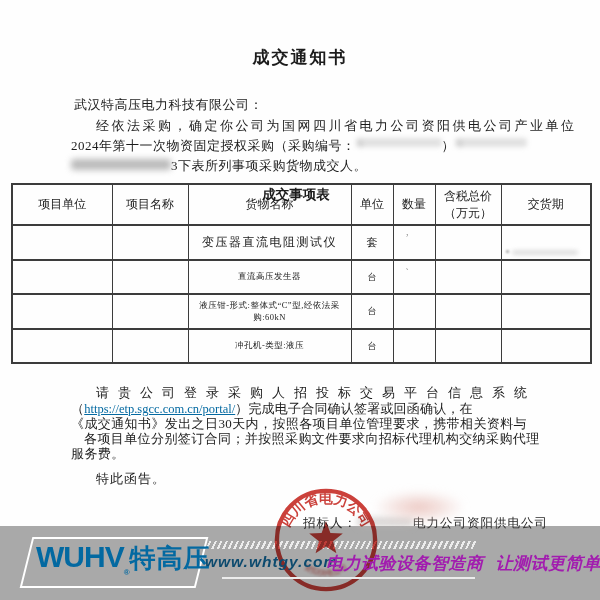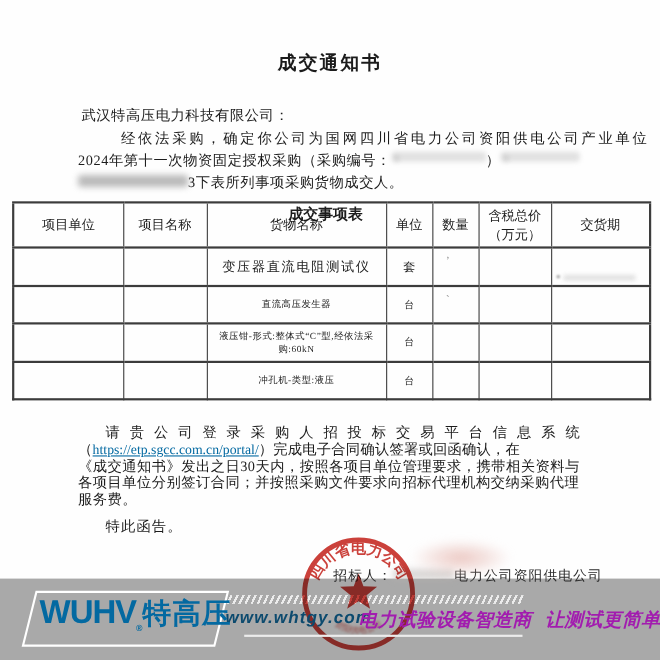--- a/index.html
+++ b/index.html
@@ -5,30 +5,30 @@
   html,body{margin:0;padding:0;}
   body{width:600px;height:600px;overflow:hidden;background:#fff;
        font-family:"Liberation Serif","DejaVu Serif",serif;color:#1c1c1c;}
   .page{position:relative;width:600px;height:600px;background:#fefefe;overflow:hidden;}
 
   
   .doc-title{position:absolute;top:46px;left:0;width:600px;text-align:center;
              font-size:17px;font-weight:bold;letter-spacing:2px;}
   .line{position:absolute;font-size:13px;white-space:nowrap;}
   .greeting{top:96px;left:74px;letter-spacing:.5px;font-family:Liberation Mono, monospace;}
-  .p1l1{top:117px;left:96px;letter-spacing:2.5px;margin-left:14px;}
+  .p1l1{top:117px;left:96px;letter-spacing:2.5px;}
   .p1l2{top:137px;left:71px;letter-spacing:.5px;}
   .p1l3{top:157px;left:71px;letter-spacing:.5px;}
   .table-title{position:absolute;top:167px;left:0;width:592px;text-align:center;
                font-size:13.5px;font-weight:bold;margin-top:19px;}
 
   .p2l1{top:384px;left:96px;letter-spacing:9px;}
   .p2l2{top:400px;left:71px;letter-spacing:.2px;}
   .p2l3{top:415px;left:71px;letter-spacing:.4px;}
-  .p2l4{top:430px;left:71px;letter-spacing:.4px;}
+  .p2l4{top:430px;left:84px;letter-spacing:.4px;}
   .p2l5{top:445px;left:71px;letter-spacing:.4px;}
   .closing{top:470px;left:96px;letter-spacing:1px;}
   a.doc-link{color:#0369a1;text-decoration:underline;font-size:12.5px;letter-spacing:0;}
 
   
   .redact{display:inline-block;vertical-align:baseline;border-radius:3px;
           background:#c9c9c9;opacity:.55;filter:blur(2.5px);height:9px;}
   .redact .hint{font-style:normal;font-size:10px;color:#666;position:relative;top:-3px;left:2px;}
   .redact.w86{width:86px;} .redact.w72{width:72px;}
   .redact.dark{background:#8d8d8d;opacity:.6;filter:blur(3px);height:11px;width:100px;}

